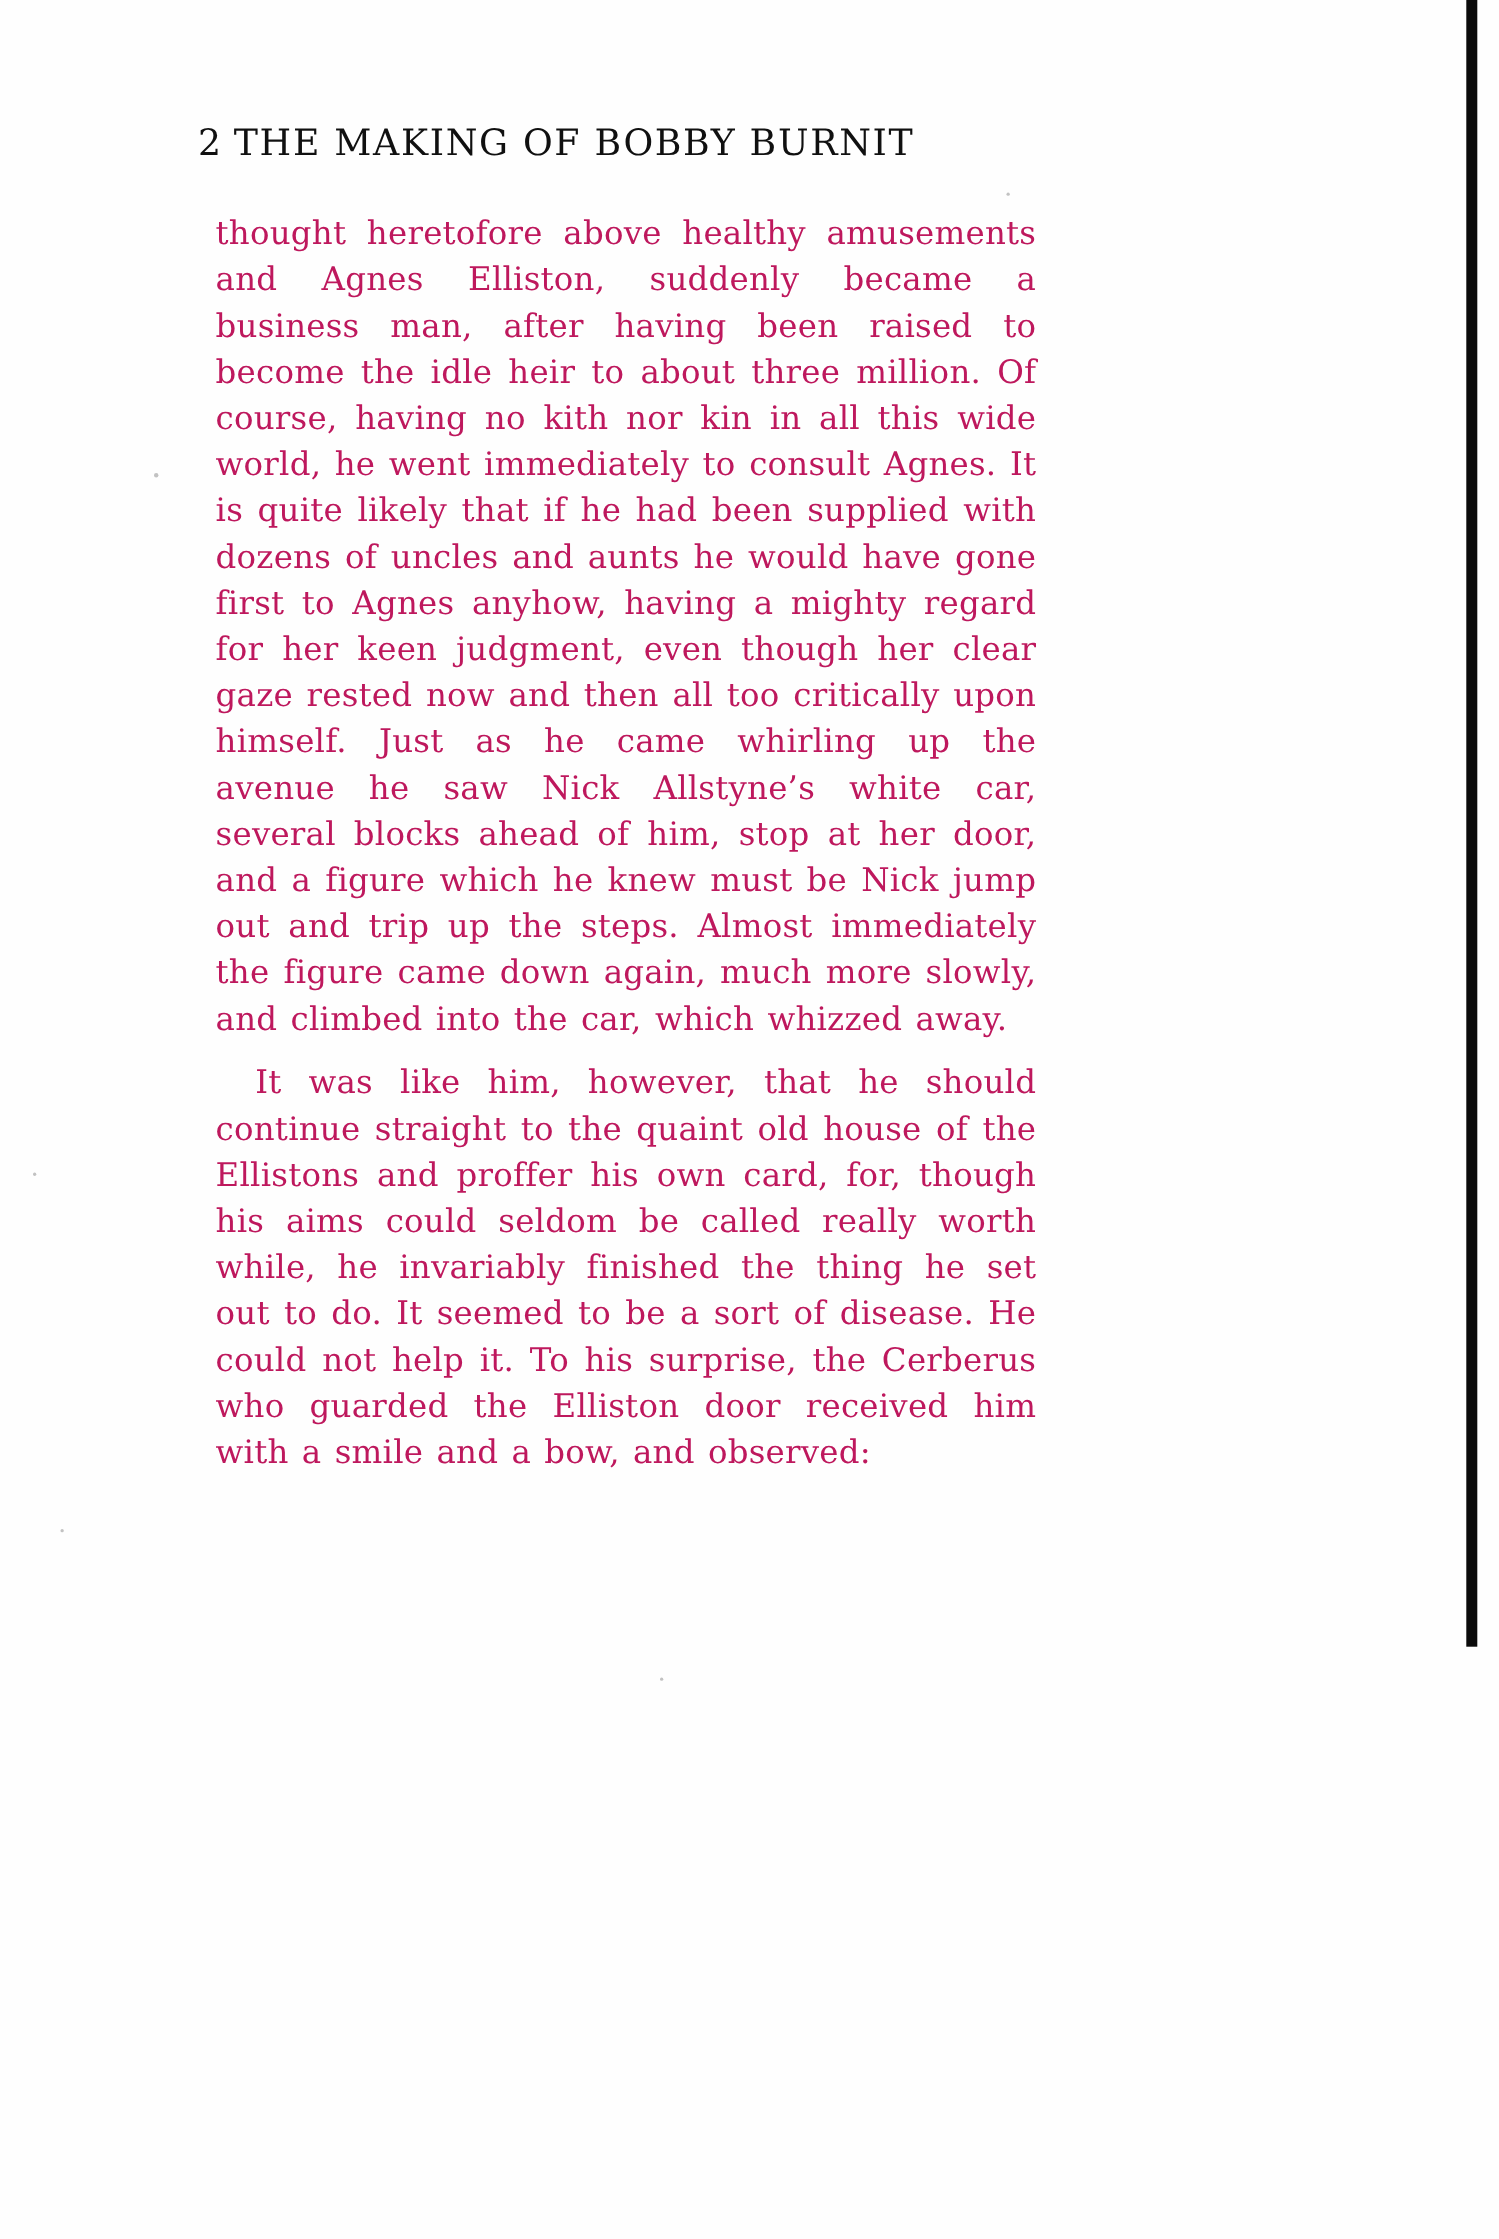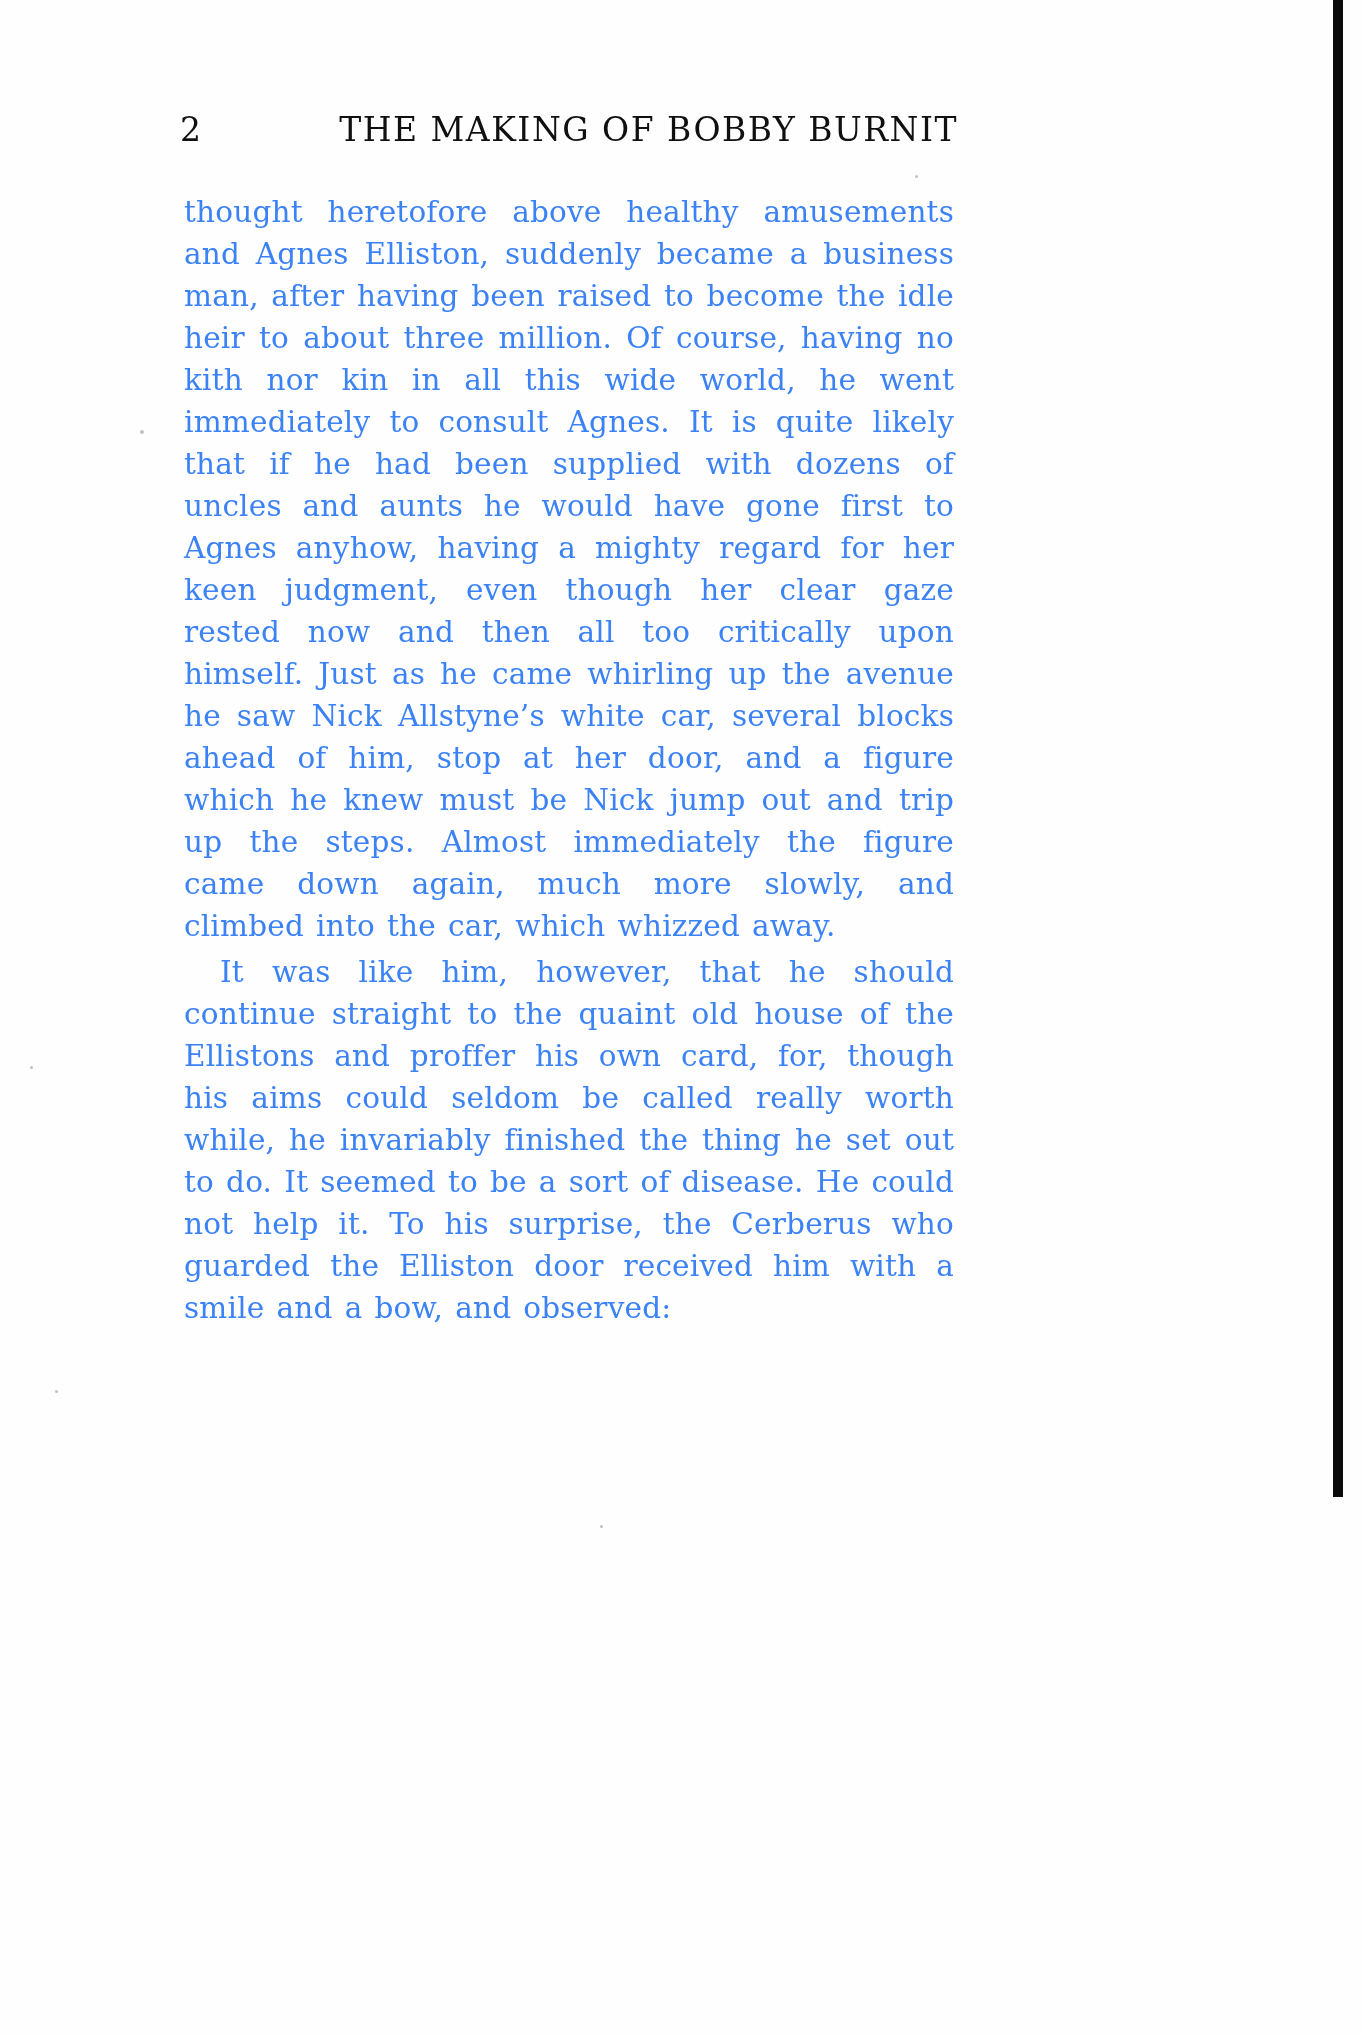--- a/index.html
+++ b/index.html
@@ -42,31 +42,31 @@
     letter-spacing: 1.5px;
     margin-bottom: 42px;
     color: #101010;
   }
   .page-number {
     flex: 0 0 auto;
     margin-right: 10px;
   }
   .header-title {
     flex: 1 1 auto;
-    text-align: right;
+    text-align: left;
     white-space: nowrap;
   }
   .body-text p {
-    margin: 4px;
+    margin: 16px;
     font-size: 29.5px;
     line-height: 42px;
     text-align: justify;
     word-spacing: 2.5px;
     letter-spacing: 0.2px;
-    color: #3b82f6;
+    color: #be185d;
   }
   .body-text p.indent {
     text-indent: 36px;
   }
   
   .speck {
     position: absolute;
     background: #9a9a9a;
     border-radius: 50%;
     width: 4px;

